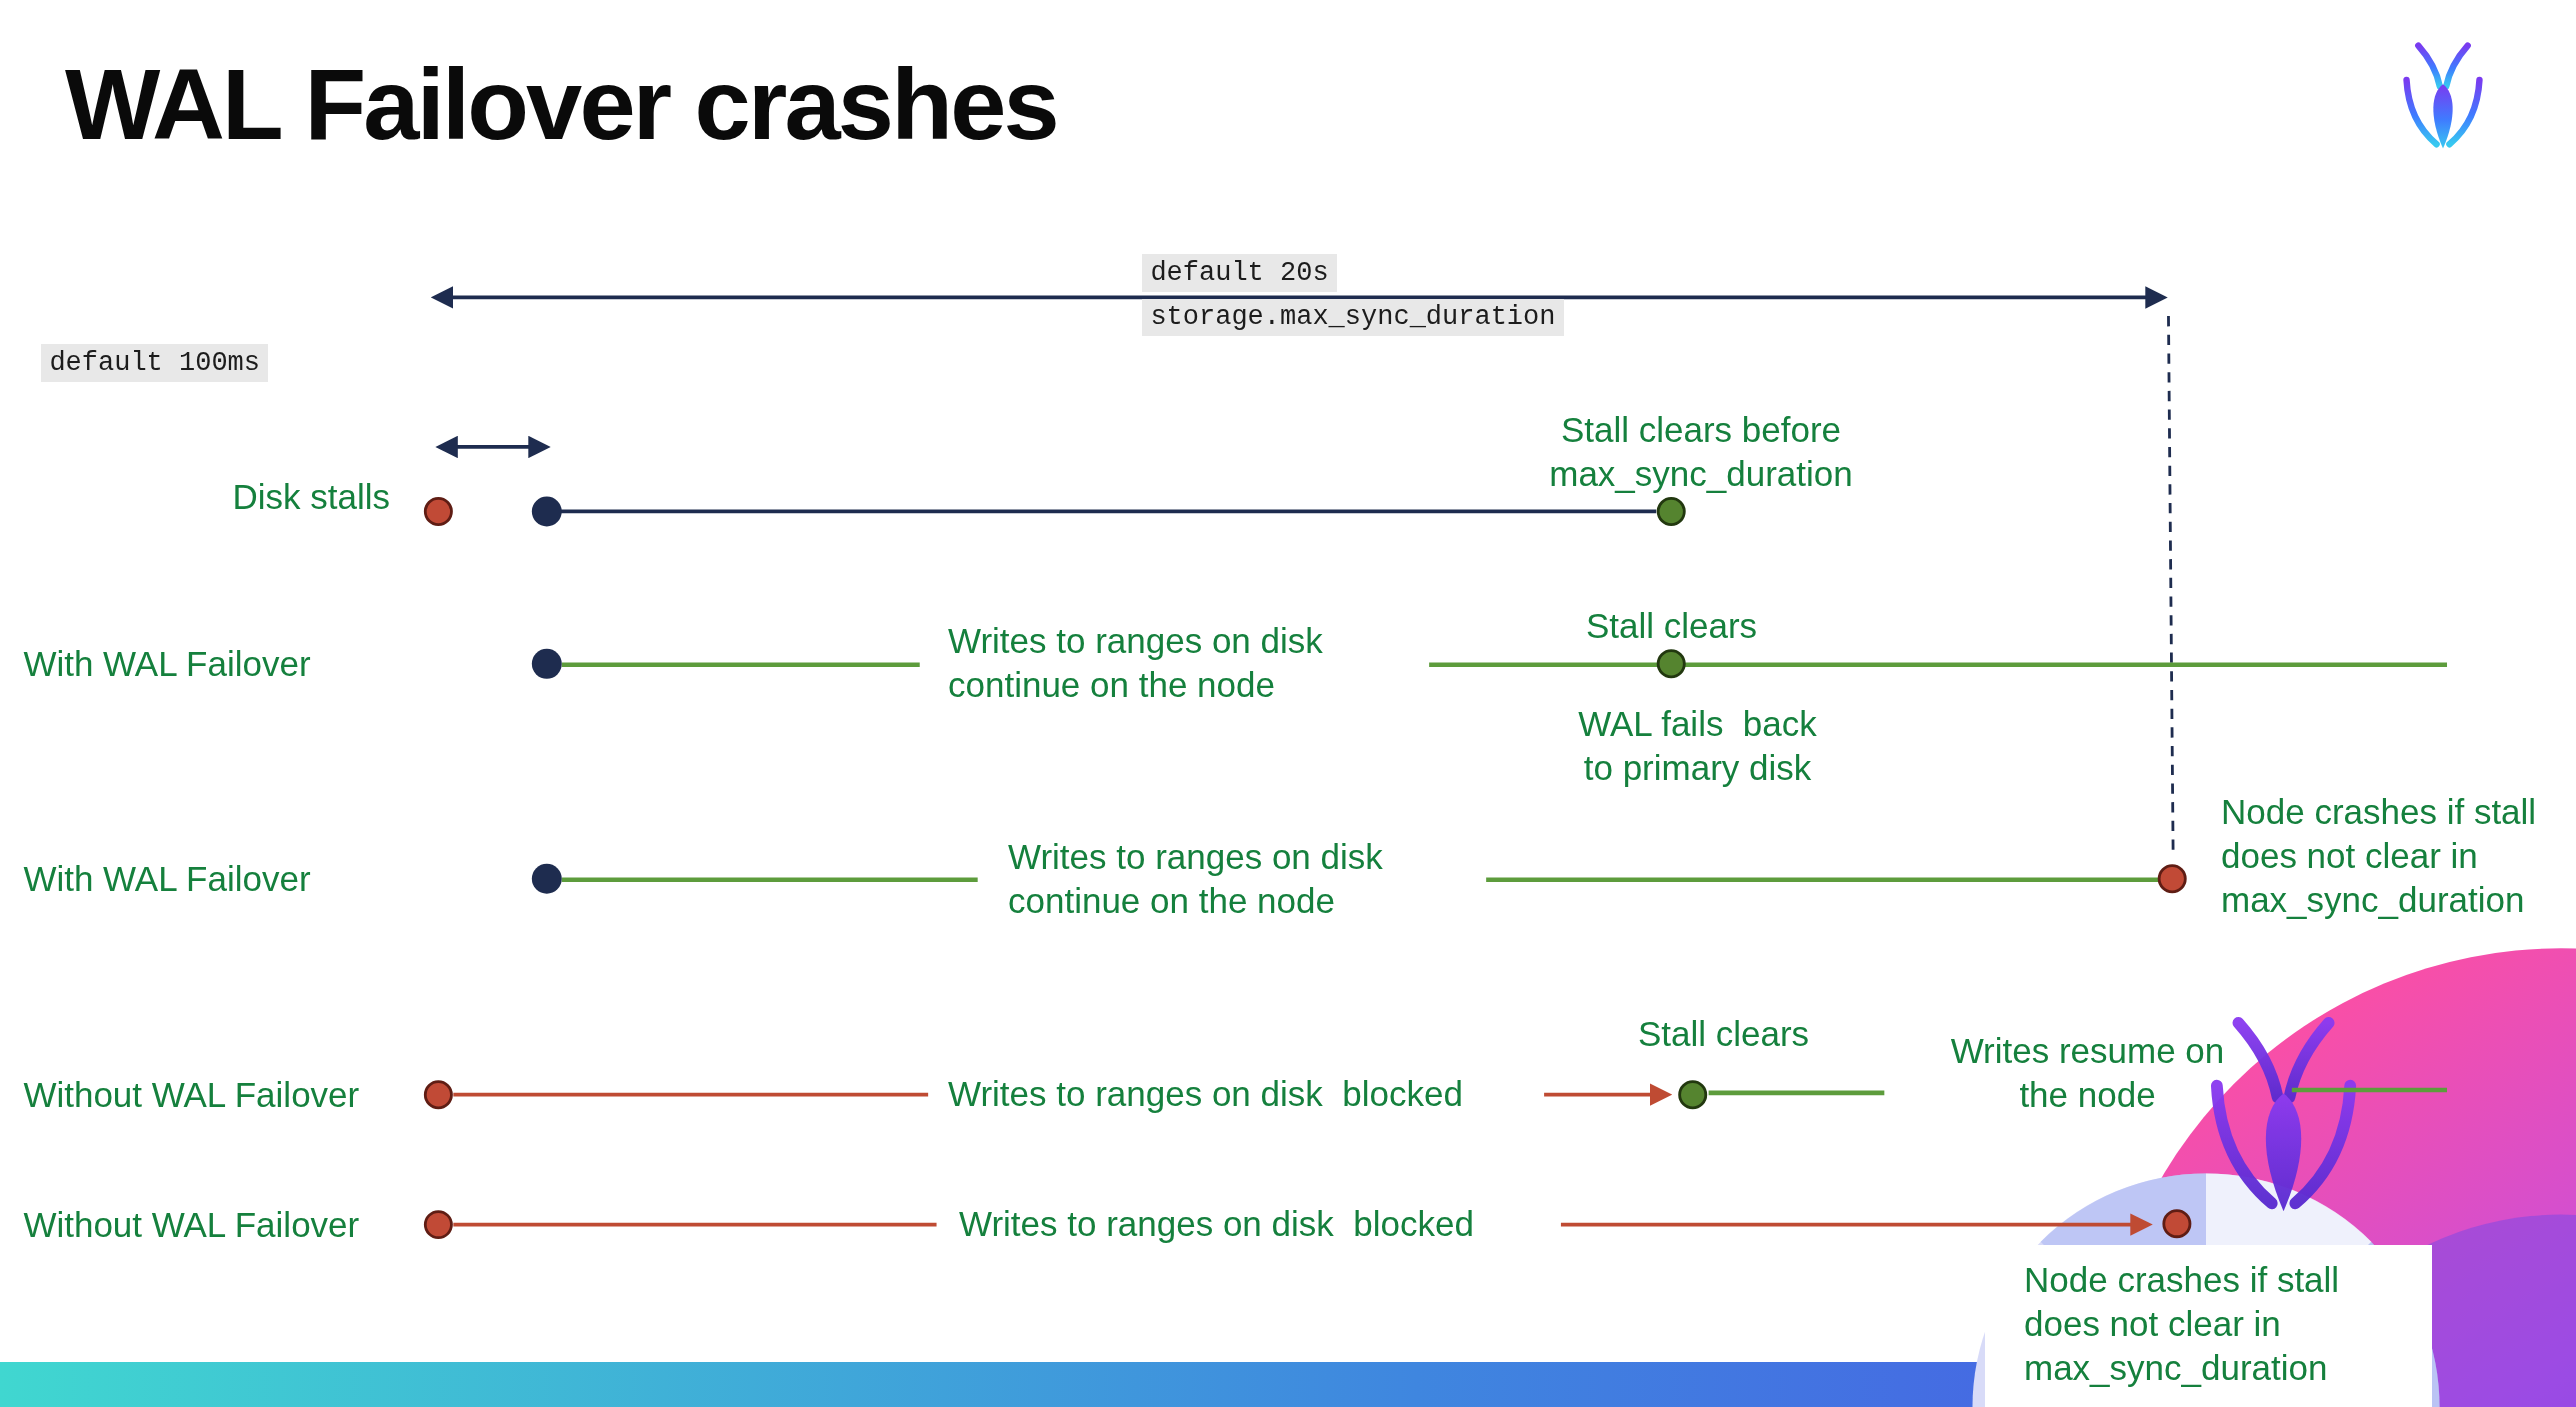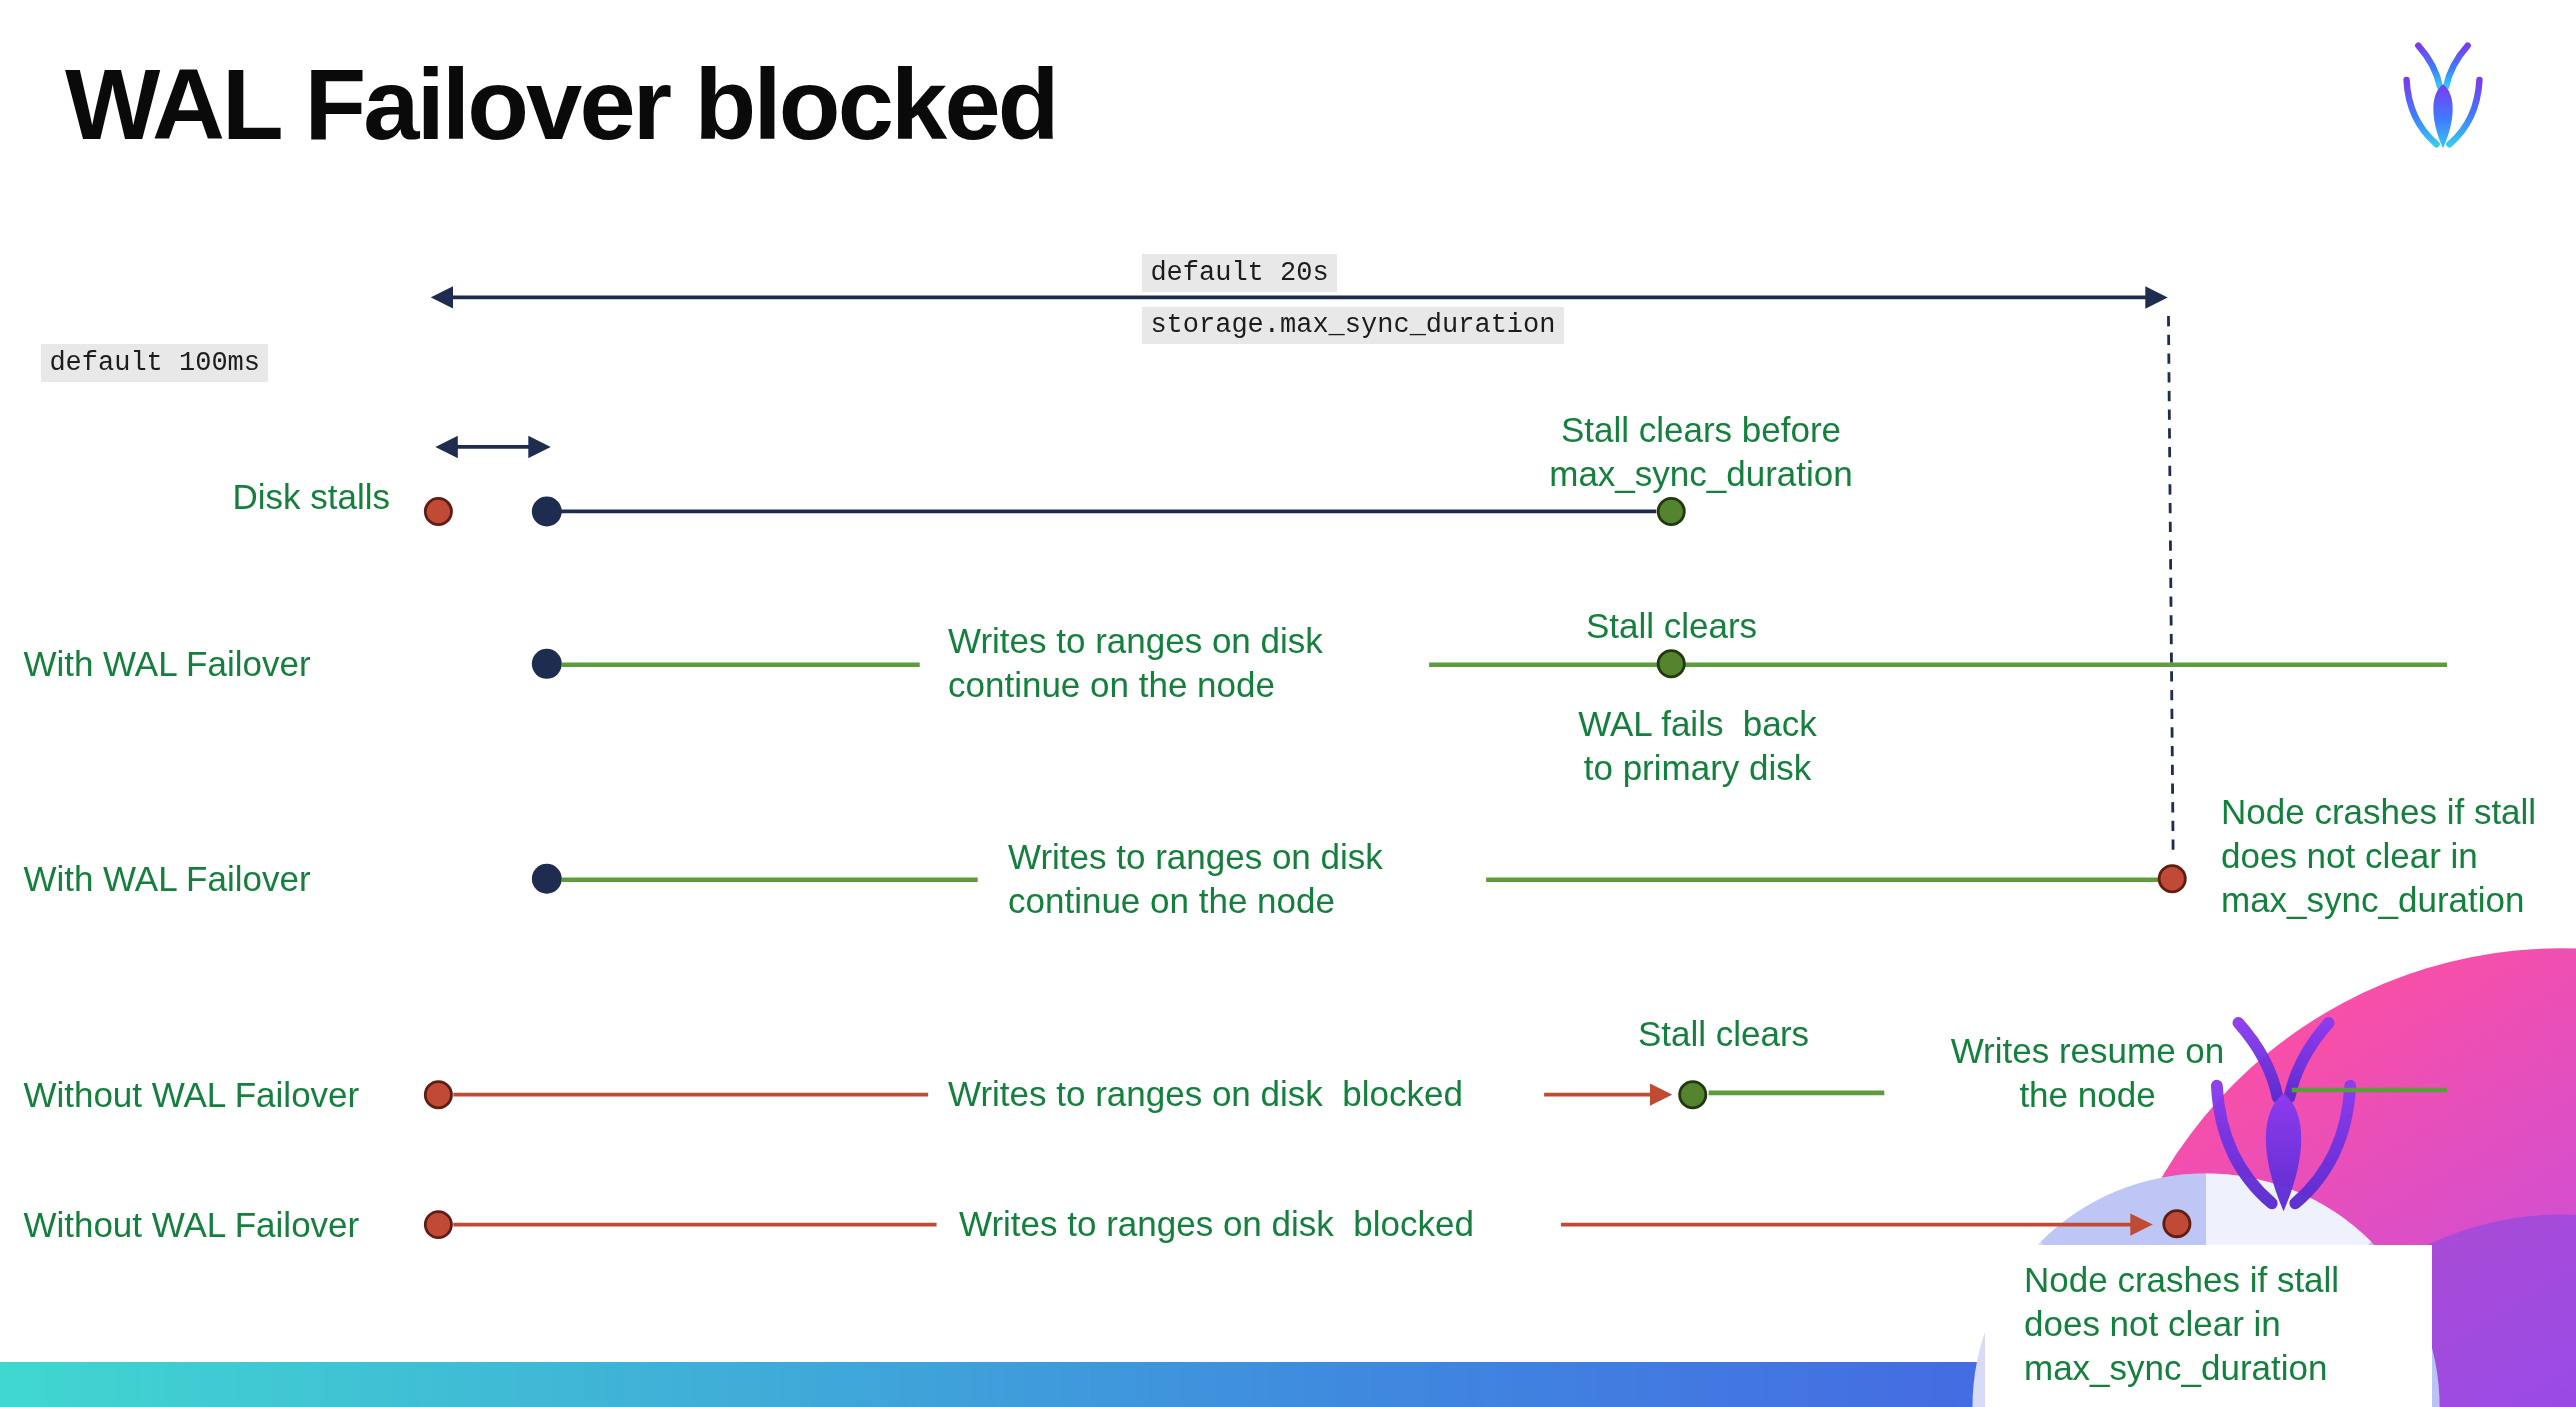--- a/index.html
+++ b/index.html
@@ -4,35 +4,35 @@
 <style>
   html,body{margin:0;padding:0;background:#ffffff;}
   #slide{position:relative;width:2576px;height:1408px;overflow:hidden;background:#ffffff;
          font-family:"Liberation Sans",sans-serif;color:#111;}
   .abs{position:absolute;}
   .txt{white-space:pre-wrap;font-size:35px;line-height:44px;color:#15803d;z-index:5;}
   .center{text-align:center;}
   .right{text-align:right;}
   .code{display:table;font-family:"Liberation Mono","DejaVu Sans Mono",monospace;
         font-size:27px;line-height:32px;background:#e8e8e8;color:#1c1c1c;
-        padding:2.8px 8.4px;margin-bottom:15px;white-space:pre;}
+        padding:2.8px 8.4px;margin-bottom:7px;white-space:pre;}
   #title{font-size:101px;font-weight:bold;letter-spacing:-2.8px;color:#0a0a0a;z-index:5;}
   #footer-bar{left:0;top:1362px;width:2576px;height:46px;
         background:linear-gradient(90deg,#40d7d0 0%,#3f86df 55%,#4b4fe6 100%);z-index:1;}
   #decor{left:1907px;top:925px;z-index:2;}
   #diagram{left:0;top:0;z-index:4;}
   #crash-box{left:1985px;top:1245px;width:447px;height:163px;background:#ffffff;z-index:3;}
   #crash-box .txt{position:absolute;left:39px;top:13px;}
 </style>
 </head>
 <body>
 
 <div id="slide">
 
-  <div id="title" class="abs" style="left:65px;top:47px;">WAL Failover blocked</div>
+  <div id="title" class="abs" style="left:65px;top:47px;">WAL Failover crashes</div>
 
   <svg class="abs" style="left:2389px;top:37px;z-index:5;" width="108" height="118" viewBox="0 0 100 110">
     <defs>
       <linearGradient id="lg" x1="0" y1="0" x2="0" y2="1">
         <stop offset="0" stop-color="#7a3bf0"></stop>
         <stop offset="0.55" stop-color="#3f7bff"></stop>
         <stop offset="1" stop-color="#37c9f0"></stop>
       </linearGradient>
     </defs>
     <g fill="none" stroke="url(#lg)" stroke-width="6" stroke-linecap="round">

